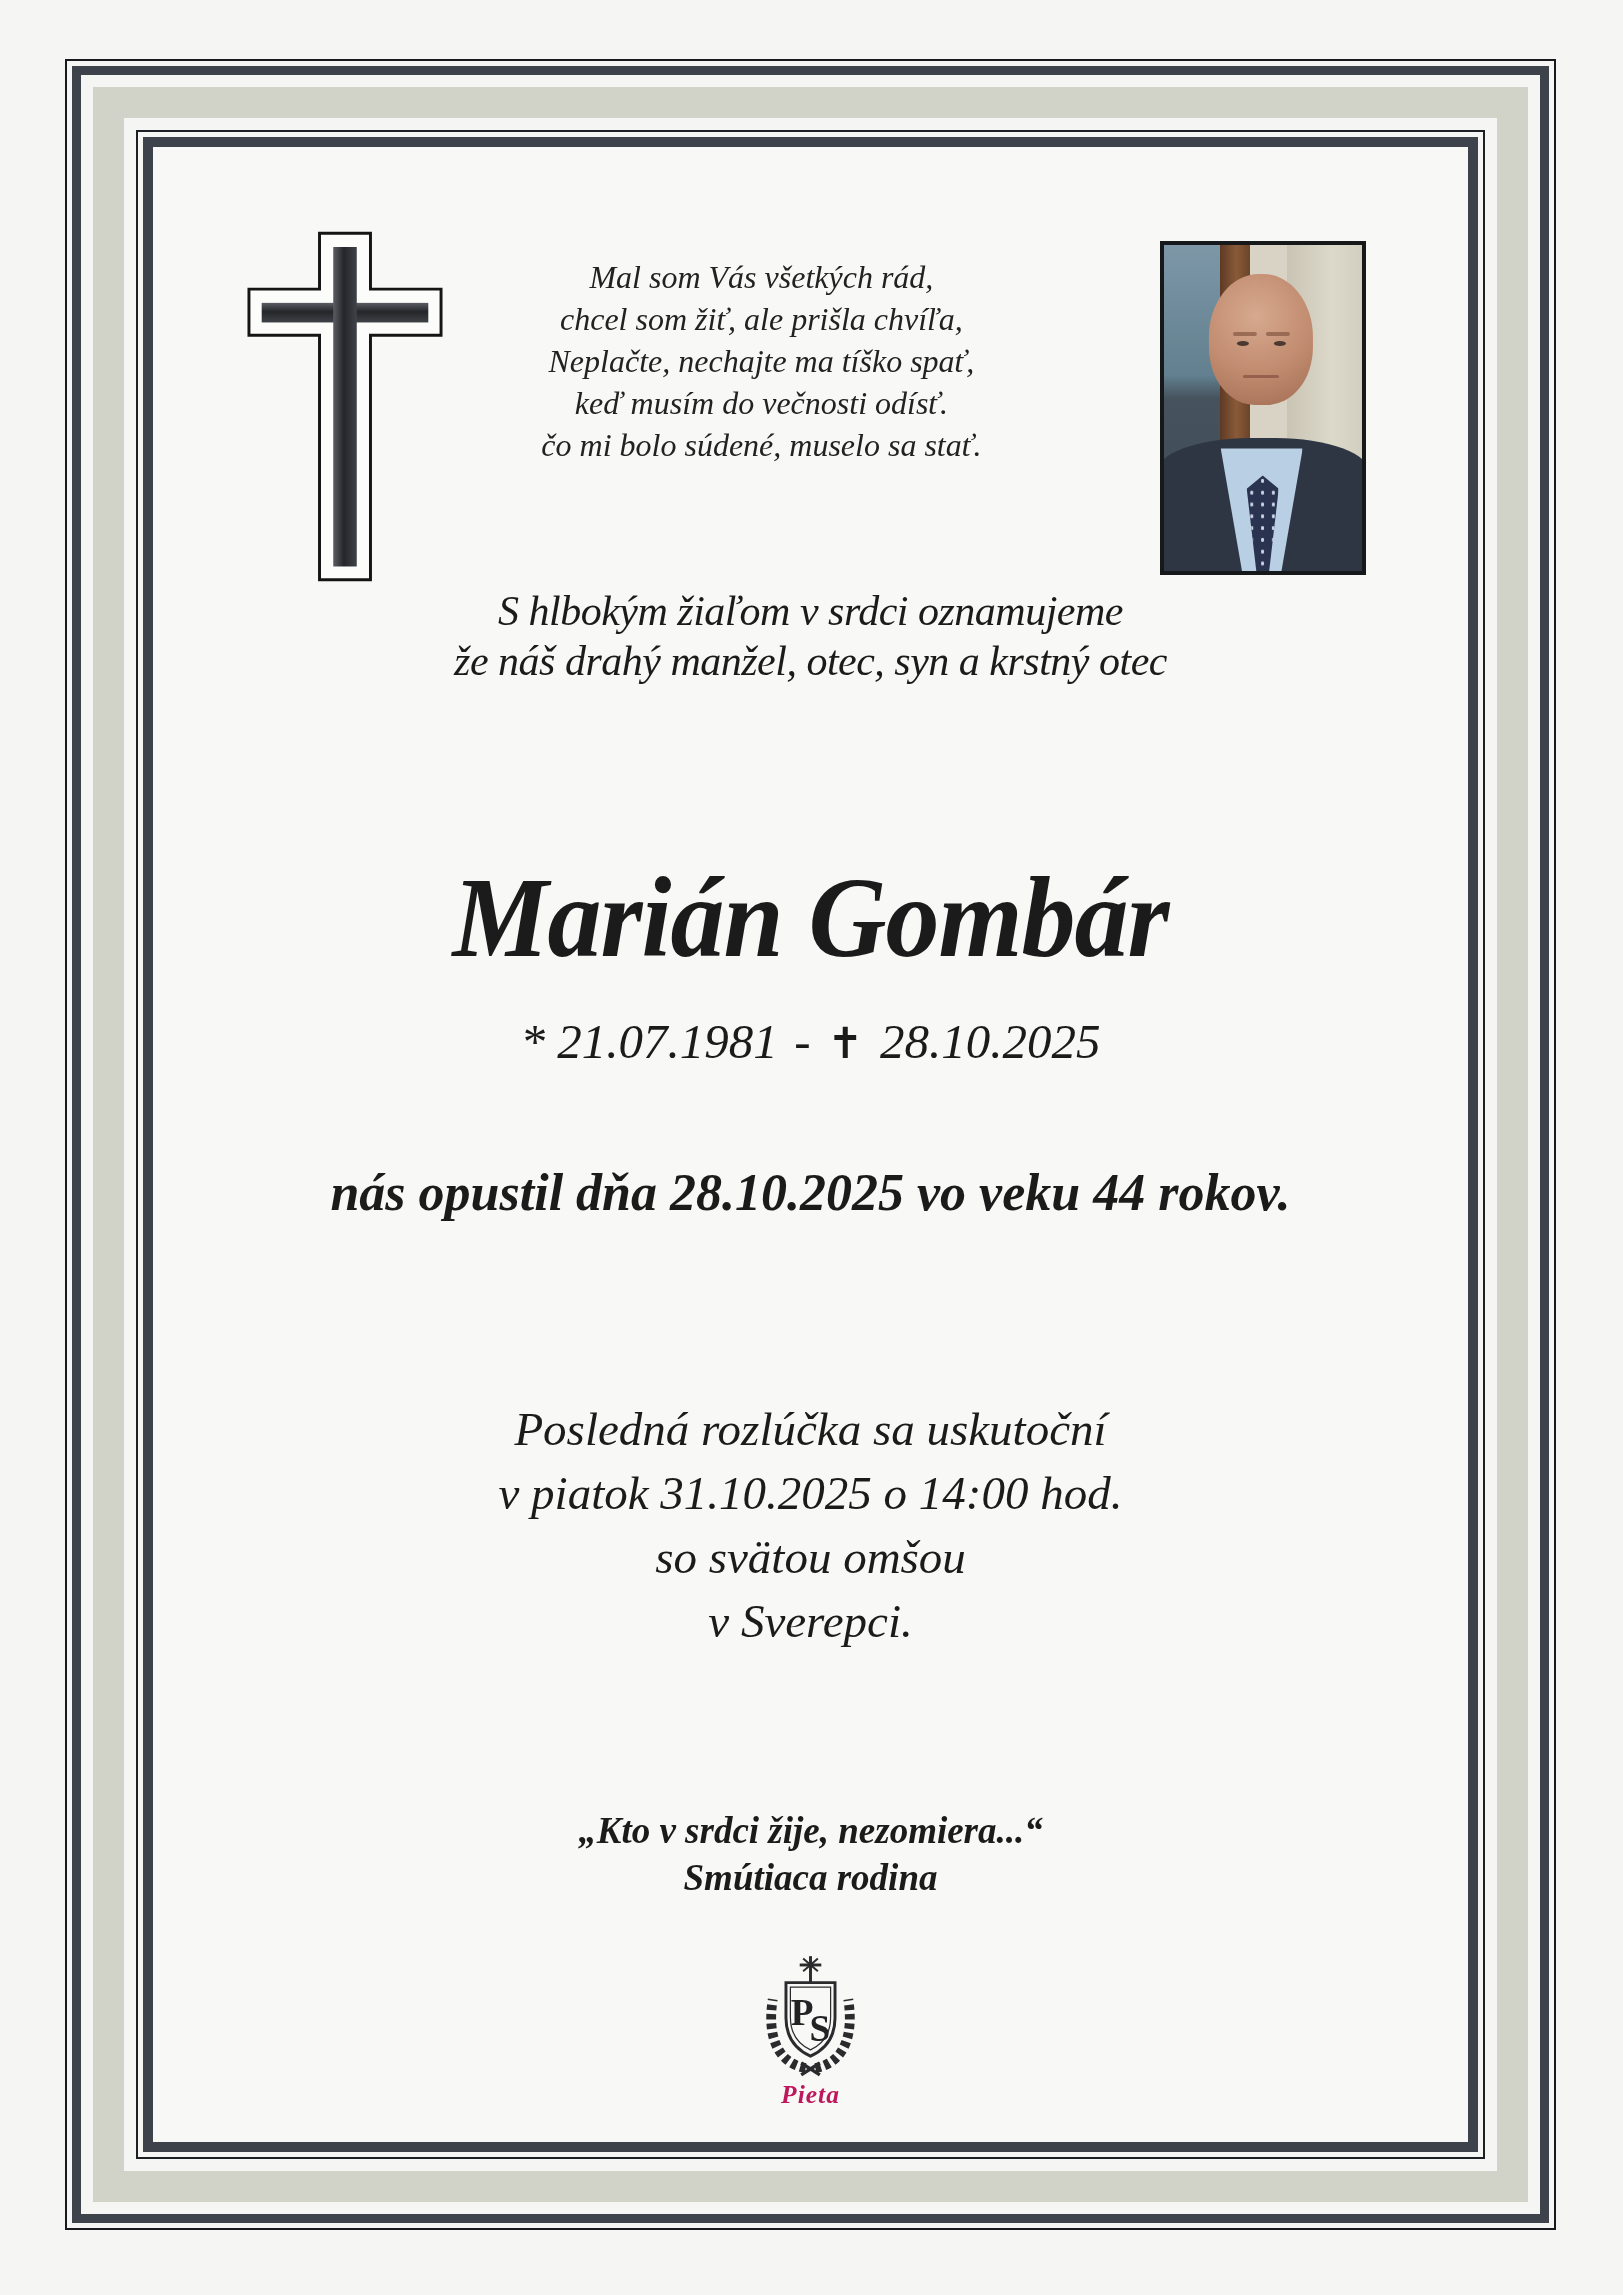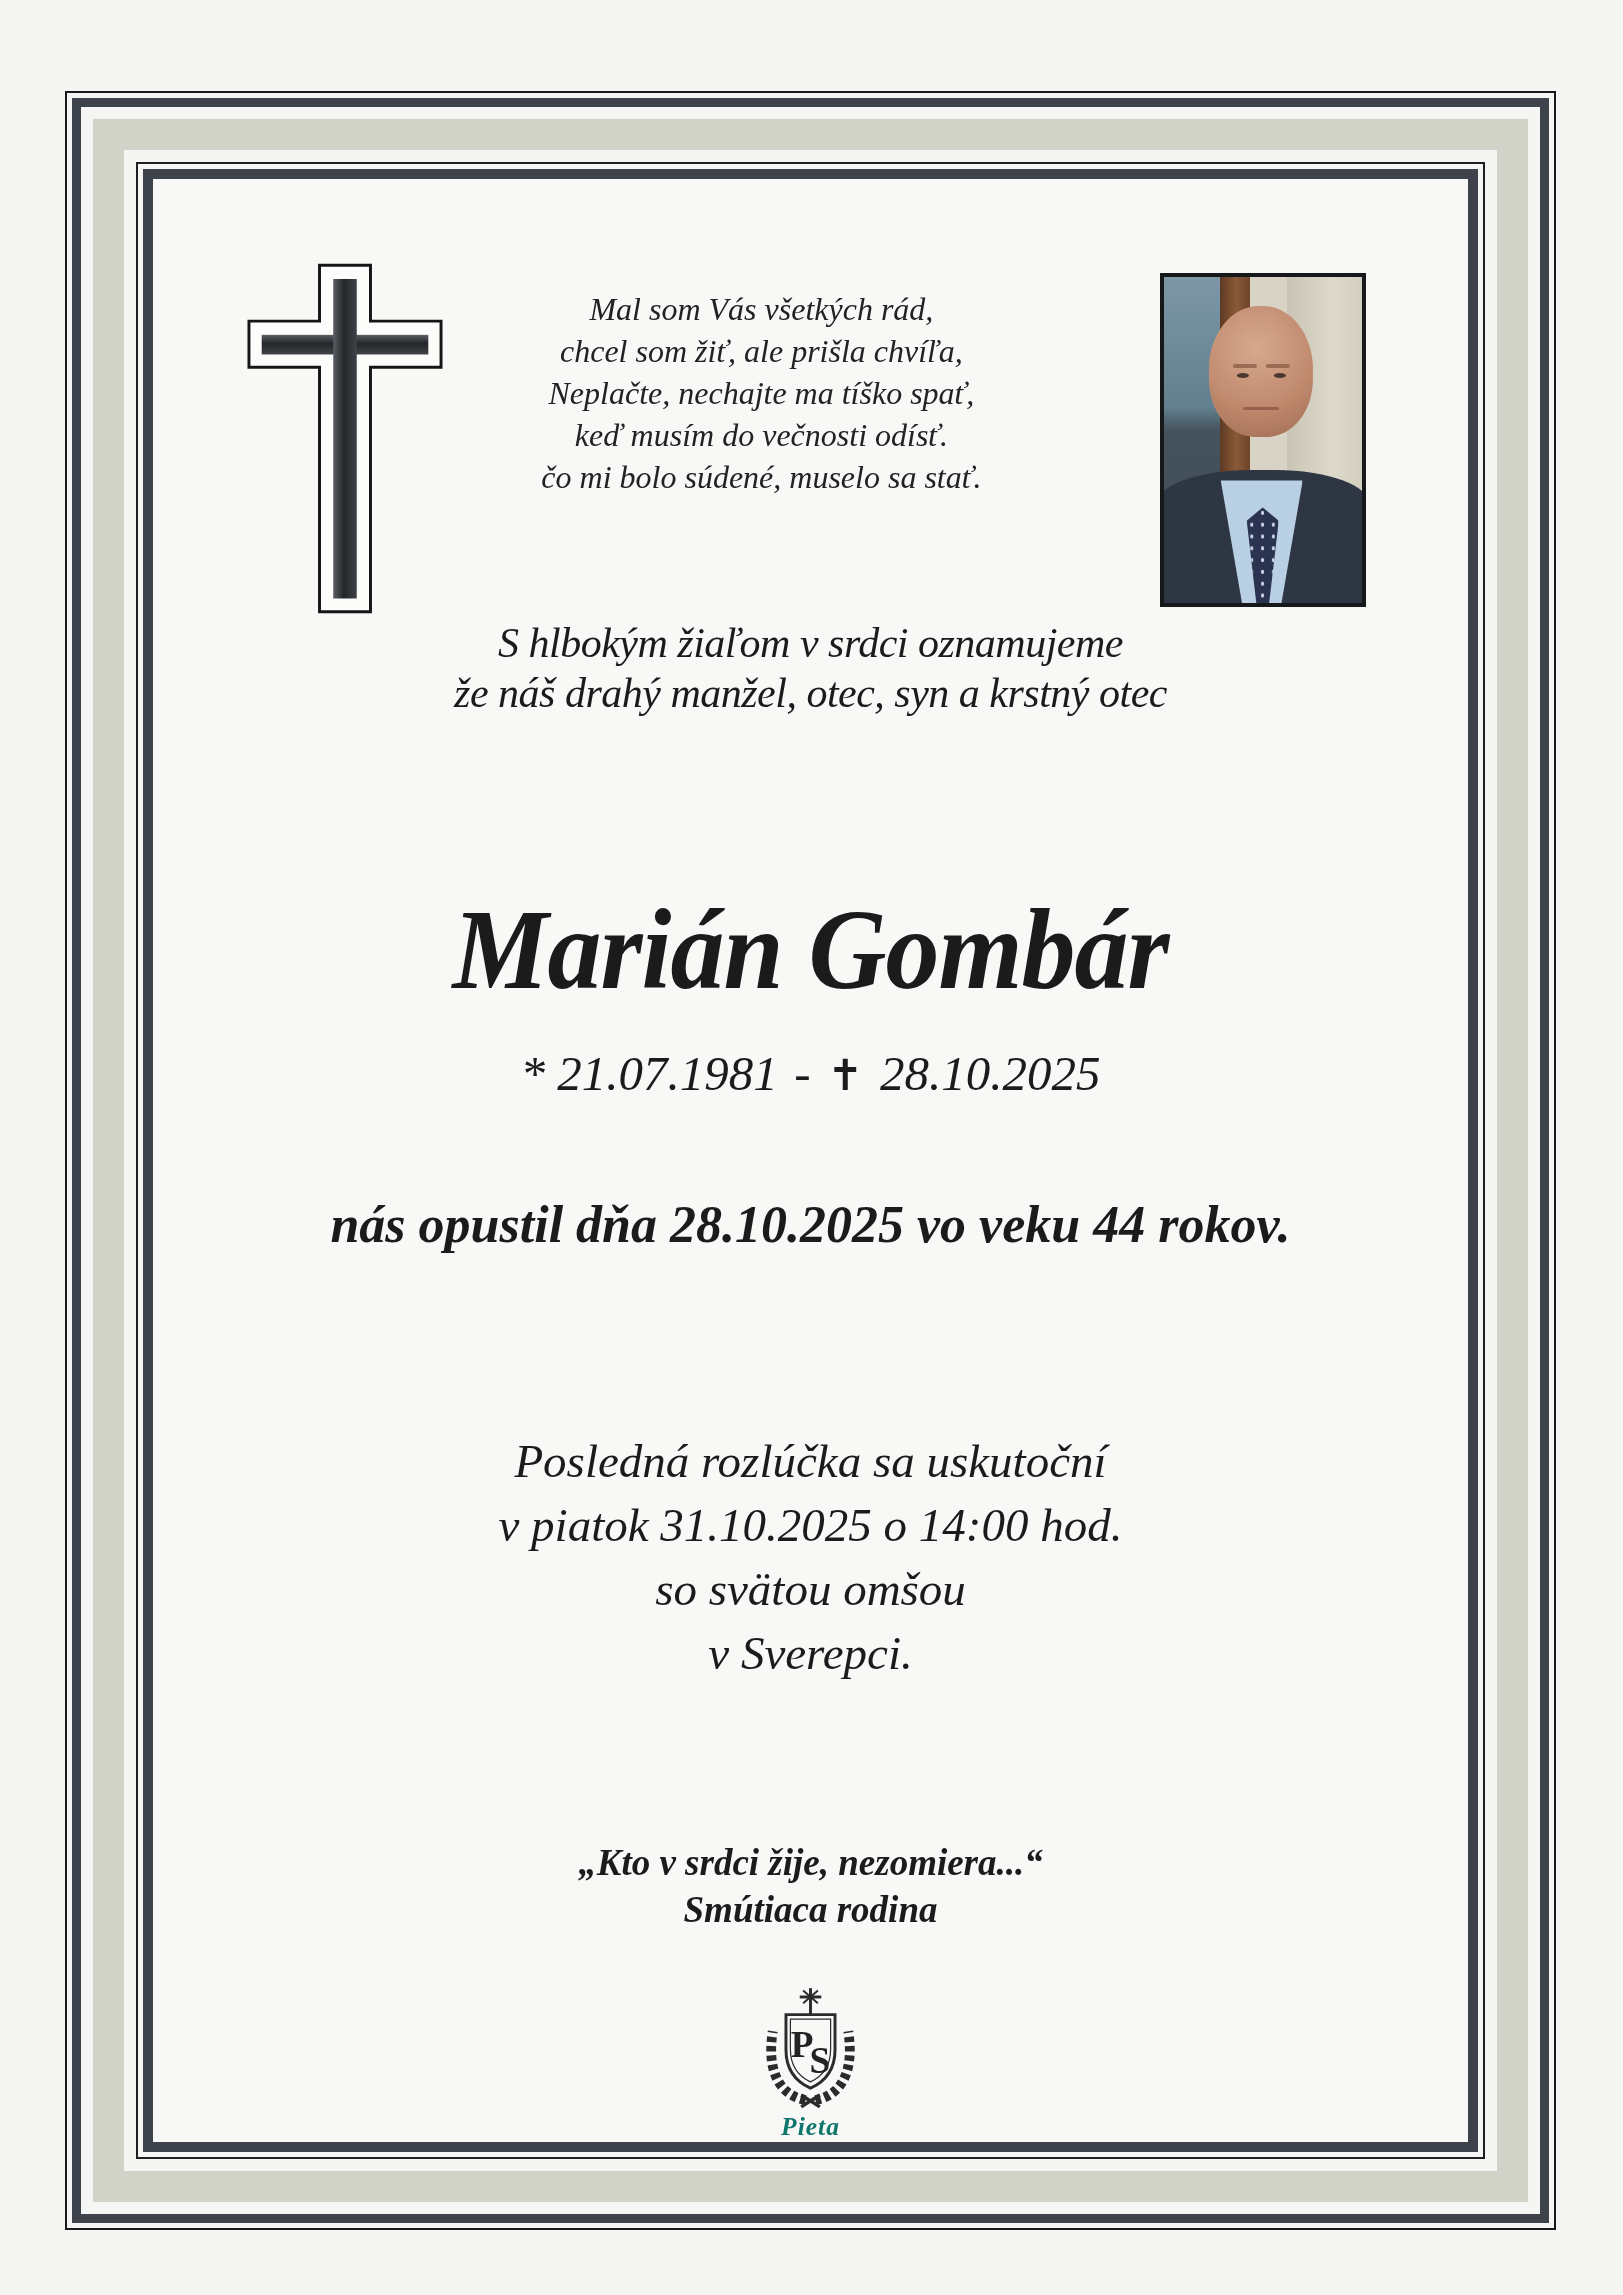--- a/index.html
+++ b/index.html
@@ -1,20 +1,20 @@
 <!DOCTYPE html>
 <html style="font-size:7.9px"><head>
 <meta charset="utf-8">
 <style>
   html,body{margin:0;padding:0;background:#e9ebe8;}
   .page{position:relative;width:1623px;height:2295px;background:#f5f6f3;overflow:hidden;
         font-family:"Liberation Serif","DejaVu Serif",serif;color:#1b1b1b;}
   
   .f{box-sizing:border-box;width:100%;height:100%;}
-  .frame-stack{position:absolute;top:59px;left:65px;right:67px;bottom:65px;margin-top:32px;}
+  .frame-stack{position:absolute;top:59px;left:65px;right:67px;bottom:65px;}
   .f1{border:2.9px solid #17191d;padding:4.9px;}
   .f2{border:9.8px solid #3e424b;padding:11.8px;}
   .f3{border:31px solid #d2d3c8;padding:12.8px;}
   .f4{border:2.9px solid #1c1f24;padding:4.9px;}
   .f5{border:10.8px solid #3e424b;position:relative;background:#f8f9f6;}
   
   .txt{position:absolute;left:0;right:0;text-align:center;font-style:italic;}
   .poem{position:absolute;left:608px;top:109px;transform:translateX(-50%);
         font-style:italic;font-size:32px;line-height:42px;text-align:center;white-space:nowrap;
         color:#222;}
@@ -49,21 +49,21 @@
             width:36px;height:3.4px;border-radius:2px;background:#96604c;}
   .ph-suit{position:absolute;bottom:0;left:-4%;width:108%;height:133px;
            background:#2e3644;border-radius:44% 44% 0 0/35px;}
   .ph-shirt{position:absolute;bottom:0;left:50%;transform:translateX(-52%);width:82px;height:123px;
             background:#b9cfe4;clip-path:polygon(0 0,100% 0,74% 100%,26% 100%);}
   .ph-tie{position:absolute;bottom:0;left:50%;transform:translateX(-52%);width:32px;height:96px;
           background:#2a3350;clip-path:polygon(50% 0,100% 14%,70% 100%,30% 100%,0 14%);
           background-image:radial-gradient(#c8d2e2 1.5px,transparent 2px);background-size:10.8px 11.8px;}
   
   .logo{position:absolute;left:0;right:0;top:1807px;display:flex;flex-direction:column;align-items:center;}
-  .brand{font-style:italic;font-weight:bold;font-size:25.5px;margin-top:2.9px;letter-spacing:1px;color:#0f766e;}
+  .brand{font-style:italic;font-weight:bold;font-size:25.5px;margin-top:2.9px;letter-spacing:1px;color:#be185d;}
 </style>
 </head>
 <body>
 
 <div class="page">
   <div class="frame-stack">
     <div class="f f1">
       <div class="f f2">
         <div class="f f3">
           <div class="f f4">

